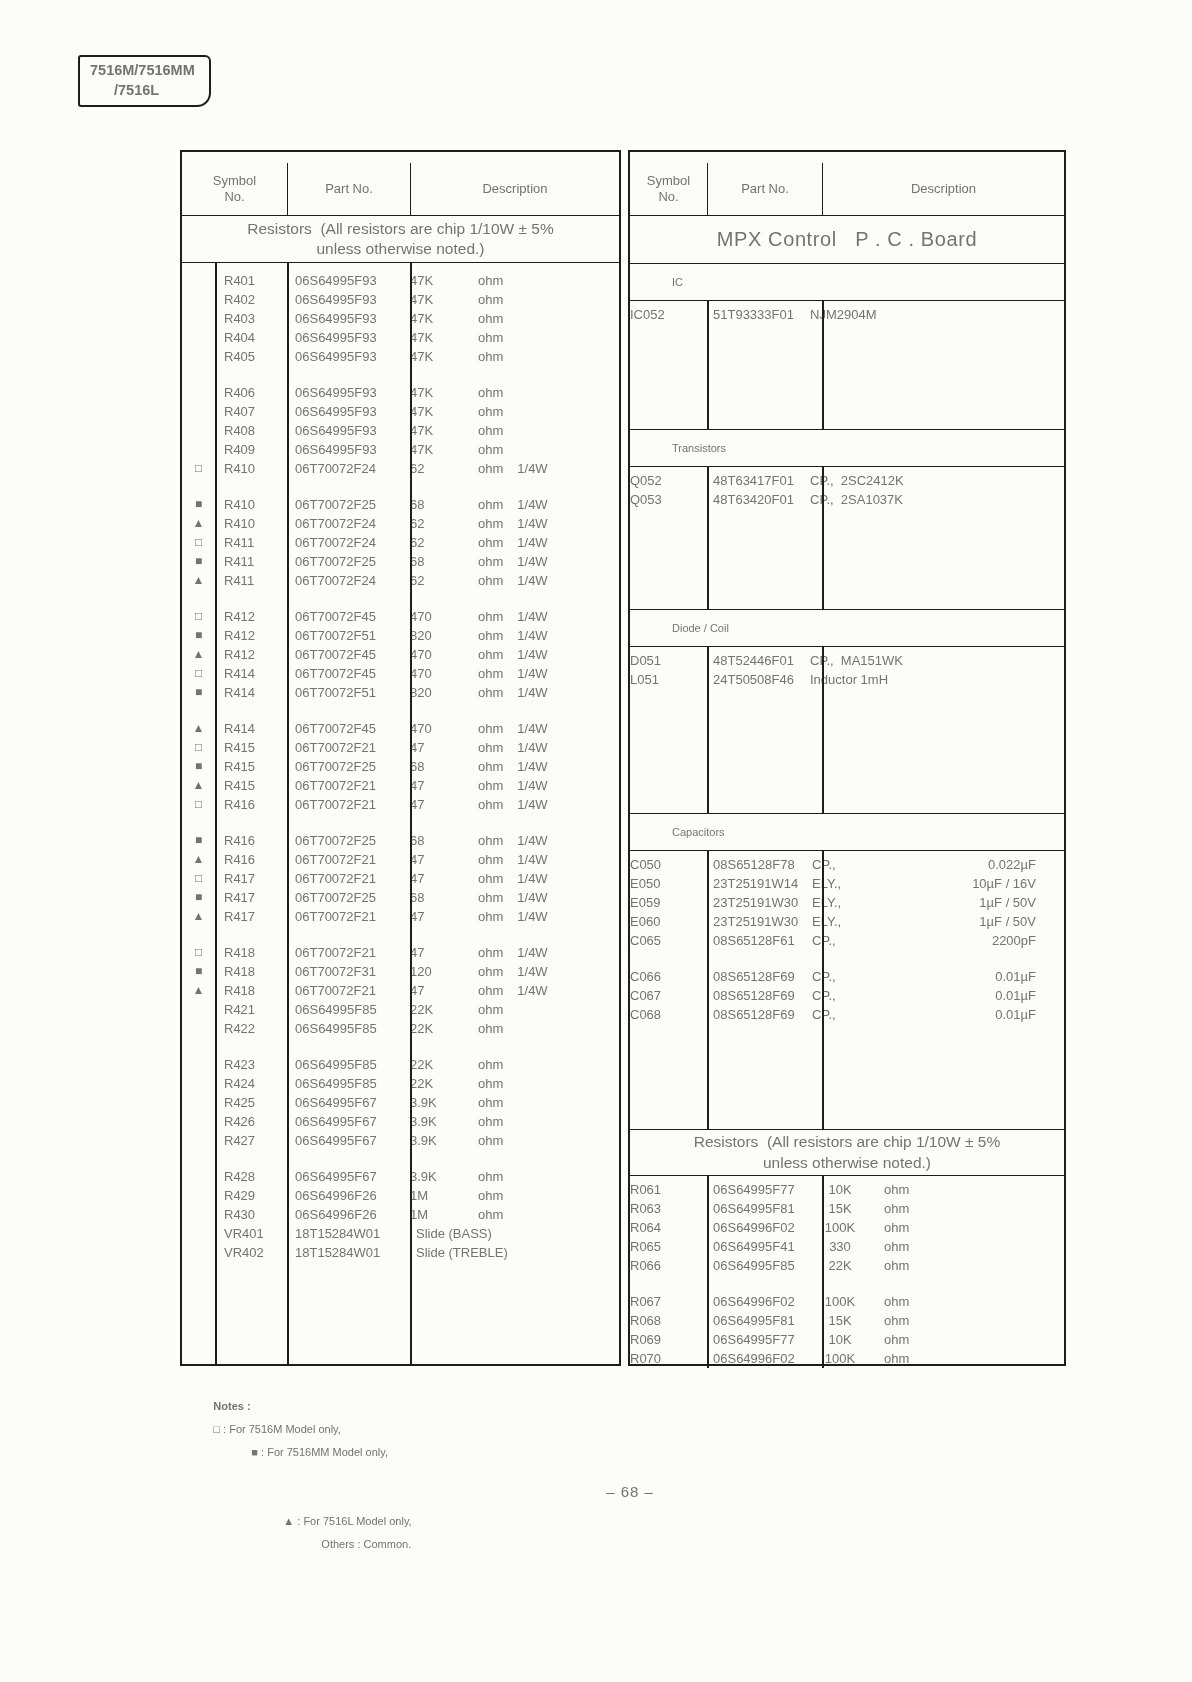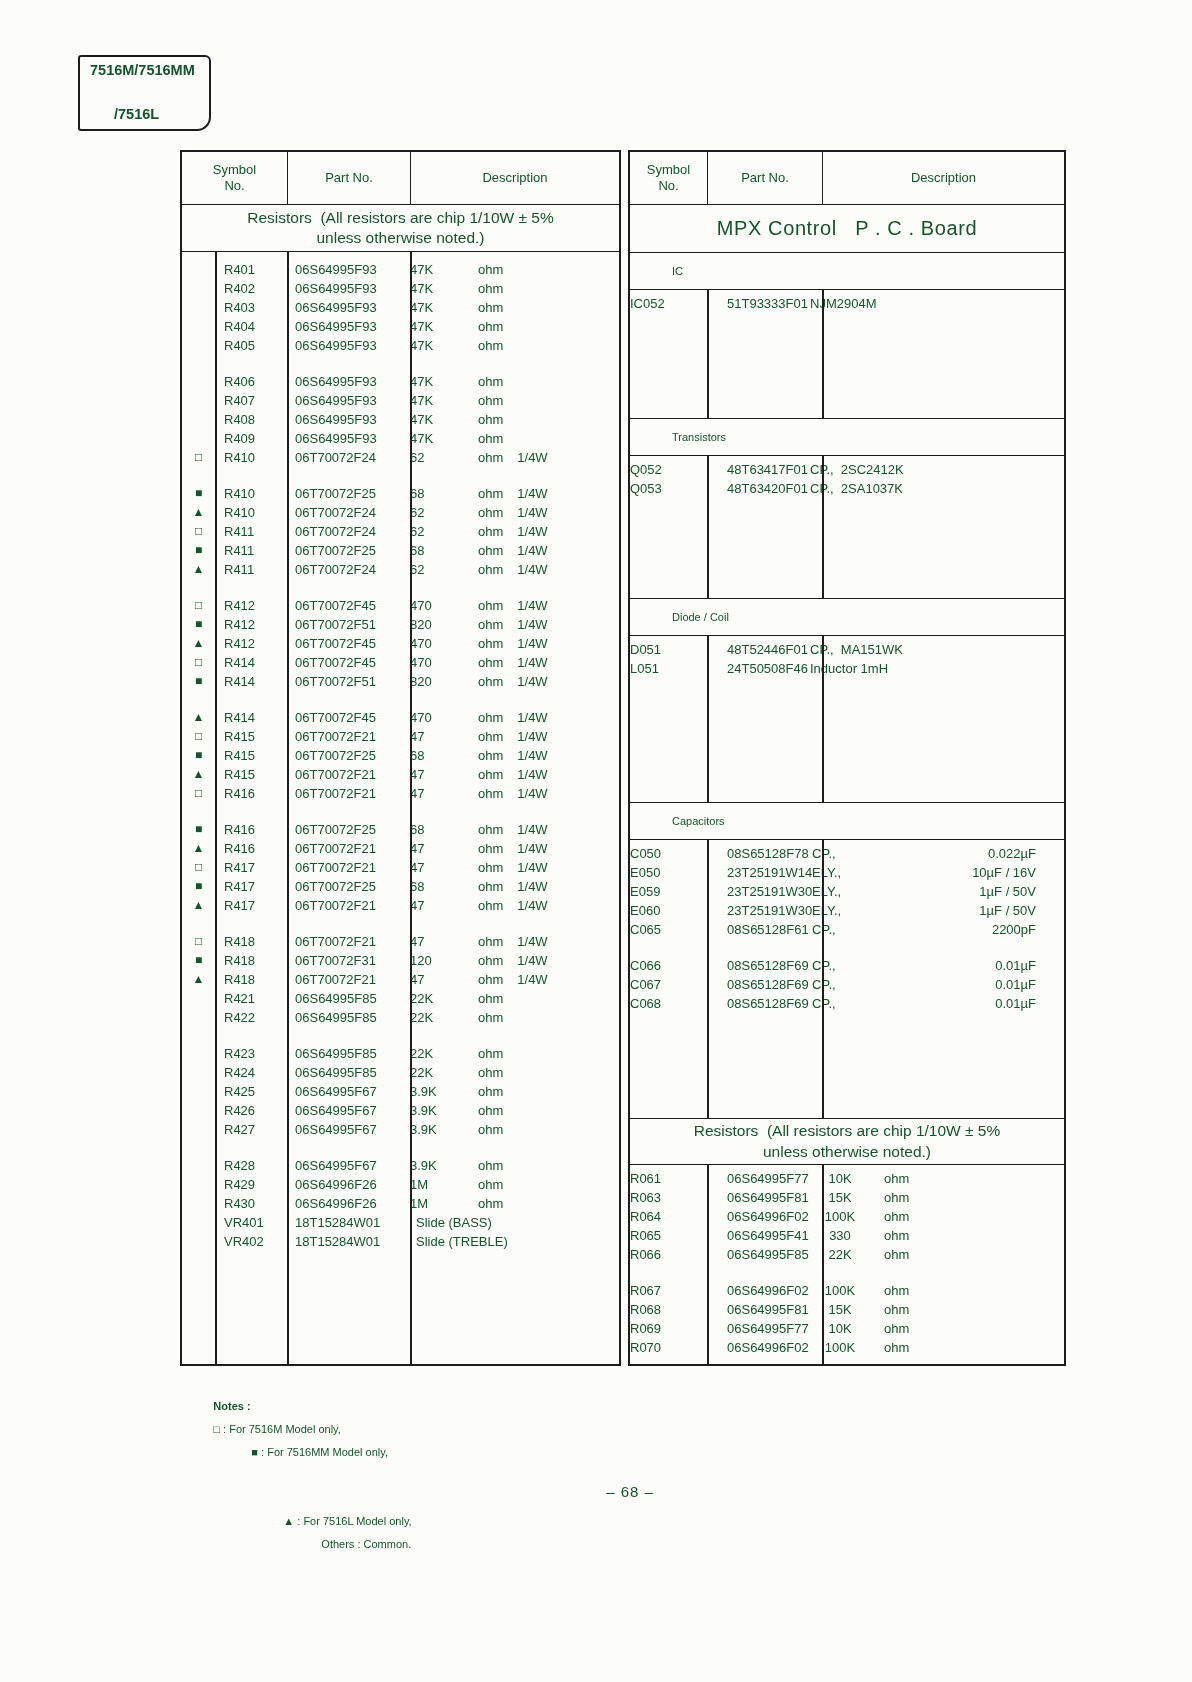--- a/index.html
+++ b/index.html
@@ -1,42 +1,42 @@
 <!DOCTYPE html>
 <html><head>
 <meta charset="utf-8">
 <style>
   * { margin:0; padding:0; box-sizing:border-box; }
   html,body { background:#e9e9e6; }
   .page {
     position:relative; width:1192px; height:1682px;
-    background:#fcfcf9; color:#14532d; overflow:hidden;
+    background:#fcfcf9; color:#737373; overflow:hidden;
     font-family:"Liberation Sans", sans-serif;
   }
 
   
   .model-label{
     position:absolute; left:78px; top:55px;
     border:2px solid #1d1d1d; border-radius:3px 6px 14px 3px;
     padding:4px 14px 5px 10px;
     font-weight:bold; font-size:14.5px; line-height:1.35;
   }
-  .model-label .ml2{ padding-left:24px;margin-top:24px; }
+  .model-label .ml2{ padding-left:24px; }
 
   
   .ptable{
     position:absolute; top:150px; height:1216px;
     border:2.5px solid #1d1d1d;
     display:flex; flex-direction:column;
     font-size:13px;
   }
   .ptable.left { left:180px; width:441px; }
   .ptable.right{ left:628px; width:438px; }
 
-  .thead{ display:flex; height:53px; border-bottom:1.5px solid #1d1d1d; flex:none; }
+  .thead{ display:flex; height:53px; border-bottom:1.5px solid #1d1d1d; flex:none;margin-top:11px; }
   .th{ display:flex; align-items:center; justify-content:center; text-align:center;
        white-space:pre-line; font-size:13px; line-height:1.25; }
   .left .th1{ width:105px; } .left .th2{ width:123px; } .left .th3{ flex:1; }
   .right .th1{ width:77px; } .right .th2{ width:115px; } .right .th3{ flex:1; }
   .th2,.th3{ border-left:1.5px solid #1d1d1d; }
 
   .title-row{
     border-bottom:1.5px solid #1d1d1d; height:47px; flex:none;
     display:flex; flex-direction:column; align-items:center; justify-content:center;
     font-size:15.5px; line-height:1.3;
@@ -72,21 +72,21 @@
   .c-sym  { width:72px;  padding-left:9px; }
   .c-part { width:123px; padding-left:8px; }
   .c-desc { flex:1; display:flex; align-items:center; }
   .d-val  { width:60px; text-align:left; }
   .d-unit { margin-left:8px; }
   .d-watt { margin-left:14px; }
   .d-plain{ padding-left:6px; white-space:pre; }
 
   
   .c-sym2 { width:77px;  padding-left:0; }
-  .c-part2{ width:97px; padding-left:20px; }
+  .c-part2{ width:97px; padding-left:6px; }
   .c-desc2{ flex:1; display:flex; align-items:center; }
   .d-left { padding-left:8px; white-space:pre; }
   .d-right{ margin-left:auto; padding-right:28px; white-space:pre; }
   .d-val2 { width:72px; text-align:center; }
 
   
   .notes{ position:absolute; left:195px; top:1372px; font-size:11px; }
   .nline{ line-height:23px; white-space:pre; }
   .nline.indent{ padding-left:70px; }
   .nlabel{ font-weight:bold; margin-right:10px; }

